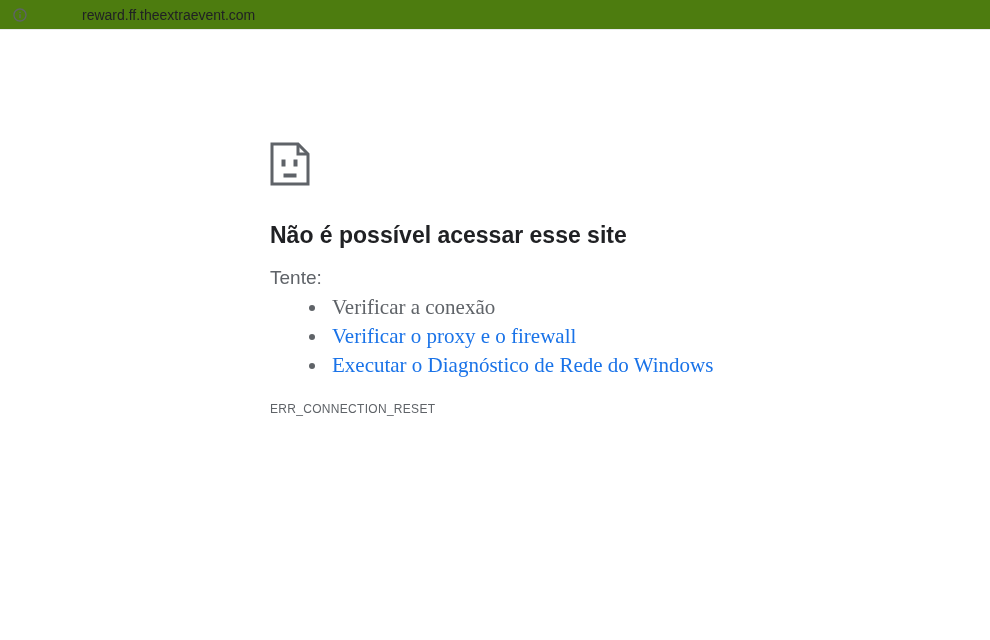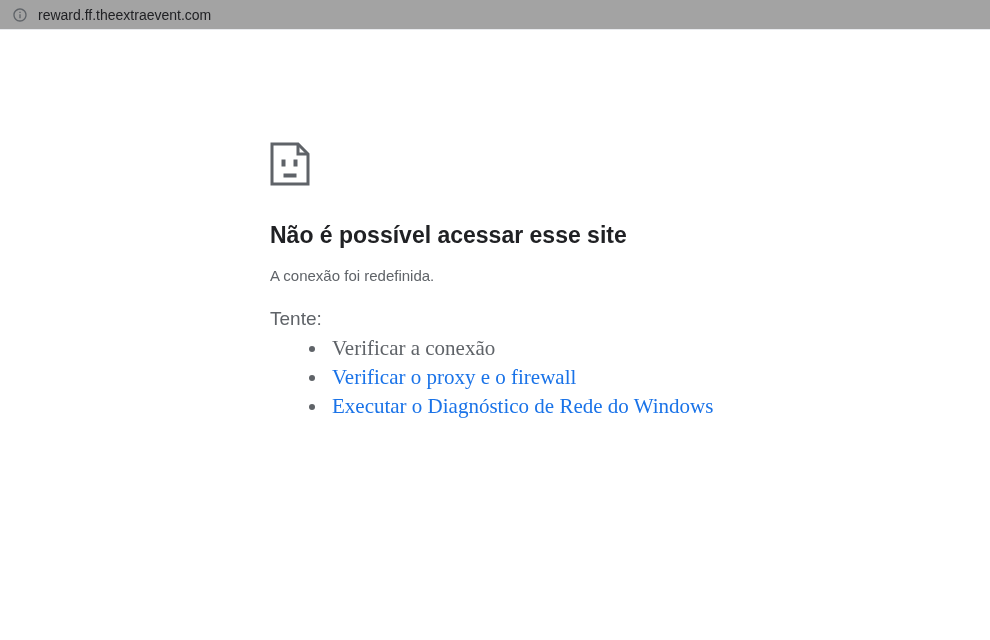--- a/index.html
+++ b/index.html
@@ -8,26 +8,27 @@
       box-sizing: border-box;
     }
     body {
       font-family: 'Segoe UI', Tahoma, Geneva, Verdana, sans-serif;
       background: #ffffff;
       width: 990px;
       height: 640px;
       overflow: hidden;
     }
     .address-bar {
-      background: #a3a3a3;
+      background: #4d7c0f;
       height: 30px;
       display: flex;
       align-items: center;
       padding: 0 12px;
       border-bottom: 1px solid #e8eaed;
+      gap: 44px;
     }
     .info-icon {
       width: 16px;
       height: 16px;
       margin-right: 10px;
       display: flex;
       align-items: center;
       justify-content: center;
     }
     .info-icon svg {
@@ -137,30 +138,30 @@
       <path d="M2 2 L28 2 L38 12 L38 42 L2 42 Z" stroke="#5f6368" stroke-width="3" fill="none"></path>
       <path d="M28 2 L28 12 L38 12" stroke="#5f6368" stroke-width="3" fill="none"></path>
       <rect x="12" y="18" width="3" height="6" fill="#5f6368"></rect>
       <rect x="24" y="18" width="3" height="6" fill="#5f6368"></rect>
       <rect x="14" y="32" width="12" height="3" fill="#5f6368"></rect>
     </svg>
   </div>
 
   <h1 class="error-title">Não é possível acessar esse site</h1>
 
-  <p class="error-subtitle">A conexão foi redefinida.</p>
 
   <p class="try-label">Tente:</p>
 
   <ul class="suggestions-list">
     <li>
       <span class="suggestion-text">Verificar a conexão</span>
     </li>
     <li>
       <a class="suggestion-link">Verificar o proxy e o firewall</a>
     </li>
     <li>
       <a class="suggestion-link">Executar o Diagnóstico de Rede do Windows</a>
     </li>
   </ul>
 
+  <p class="error-code">ERR_CONNECTION_RESET</p>
 
 </div>
 
 </body></html>

